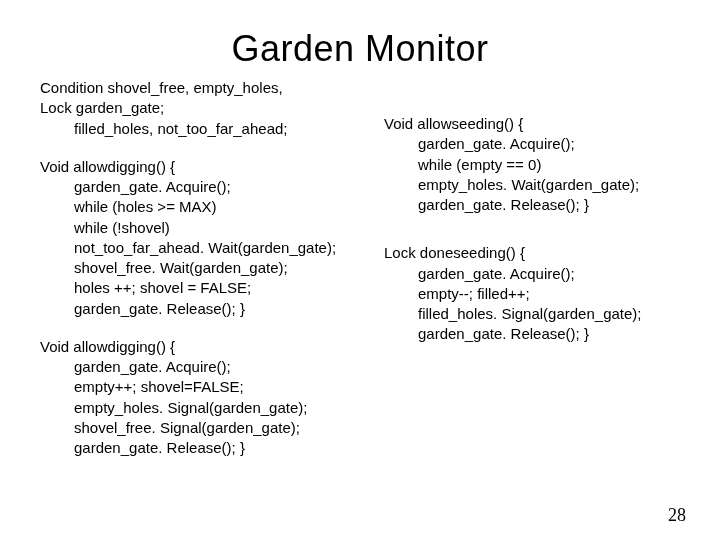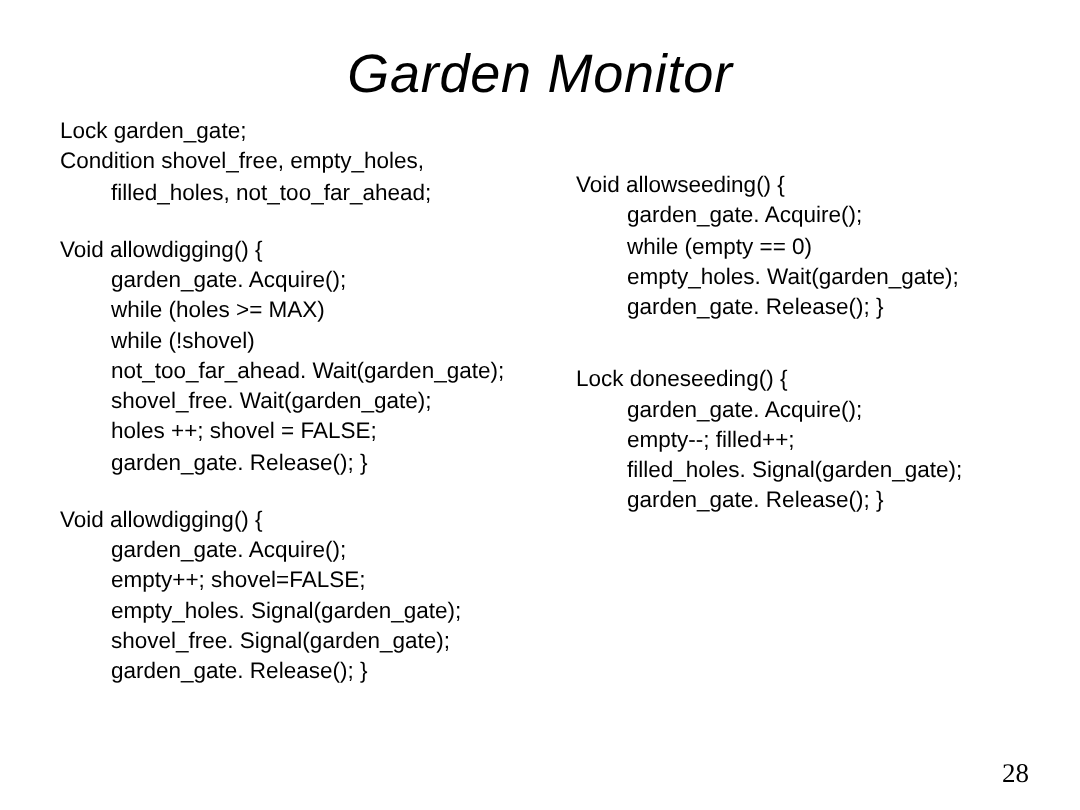--- a/index.html
+++ b/index.html
@@ -12,21 +12,20 @@
     position: relative;
     overflow: hidden;
   }
   .title {
     font-size: 36px;
     font-weight: 400;
     text-align: center;
     margin-top: 28px;
     margin-bottom: 8px;
     letter-spacing: 0.5px;
-    font-style: italic;
   }
   .cols {
     display: flex;
     width: 100%;
     padding: 0 22px 0 40px;
     gap: 30px;
   }
   .col {
     flex: 1;
     font-size: 15px;
@@ -44,22 +43,22 @@
   }
 </style>
 </head>
 <body>
 
 <h1 class="title">Garden Monitor</h1>
 
 <div class="cols">
   <div class="col">
     <div class="block">
+      <div>Condition shovel_free, empty_holes,</div>
       <div>Lock garden_gate;</div>
-      <div>Condition shovel_free, empty_holes,</div>
       <div class="indent">filled_holes, not_too_far_ahead;</div>
     </div>
     <div class="block">
       <div>Void allowdigging() {</div>
       <div class="indent">garden_gate. Acquire();</div>
       <div class="indent">while (holes &gt;= MAX)</div>
       <div class="indent">while (!shovel)</div>
       <div class="indent">not_too_far_ahead. Wait(garden_gate);</div>
       <div class="indent">shovel_free. Wait(garden_gate);</div>
       <div class="indent">holes ++; shovel = FALSE;</div>

